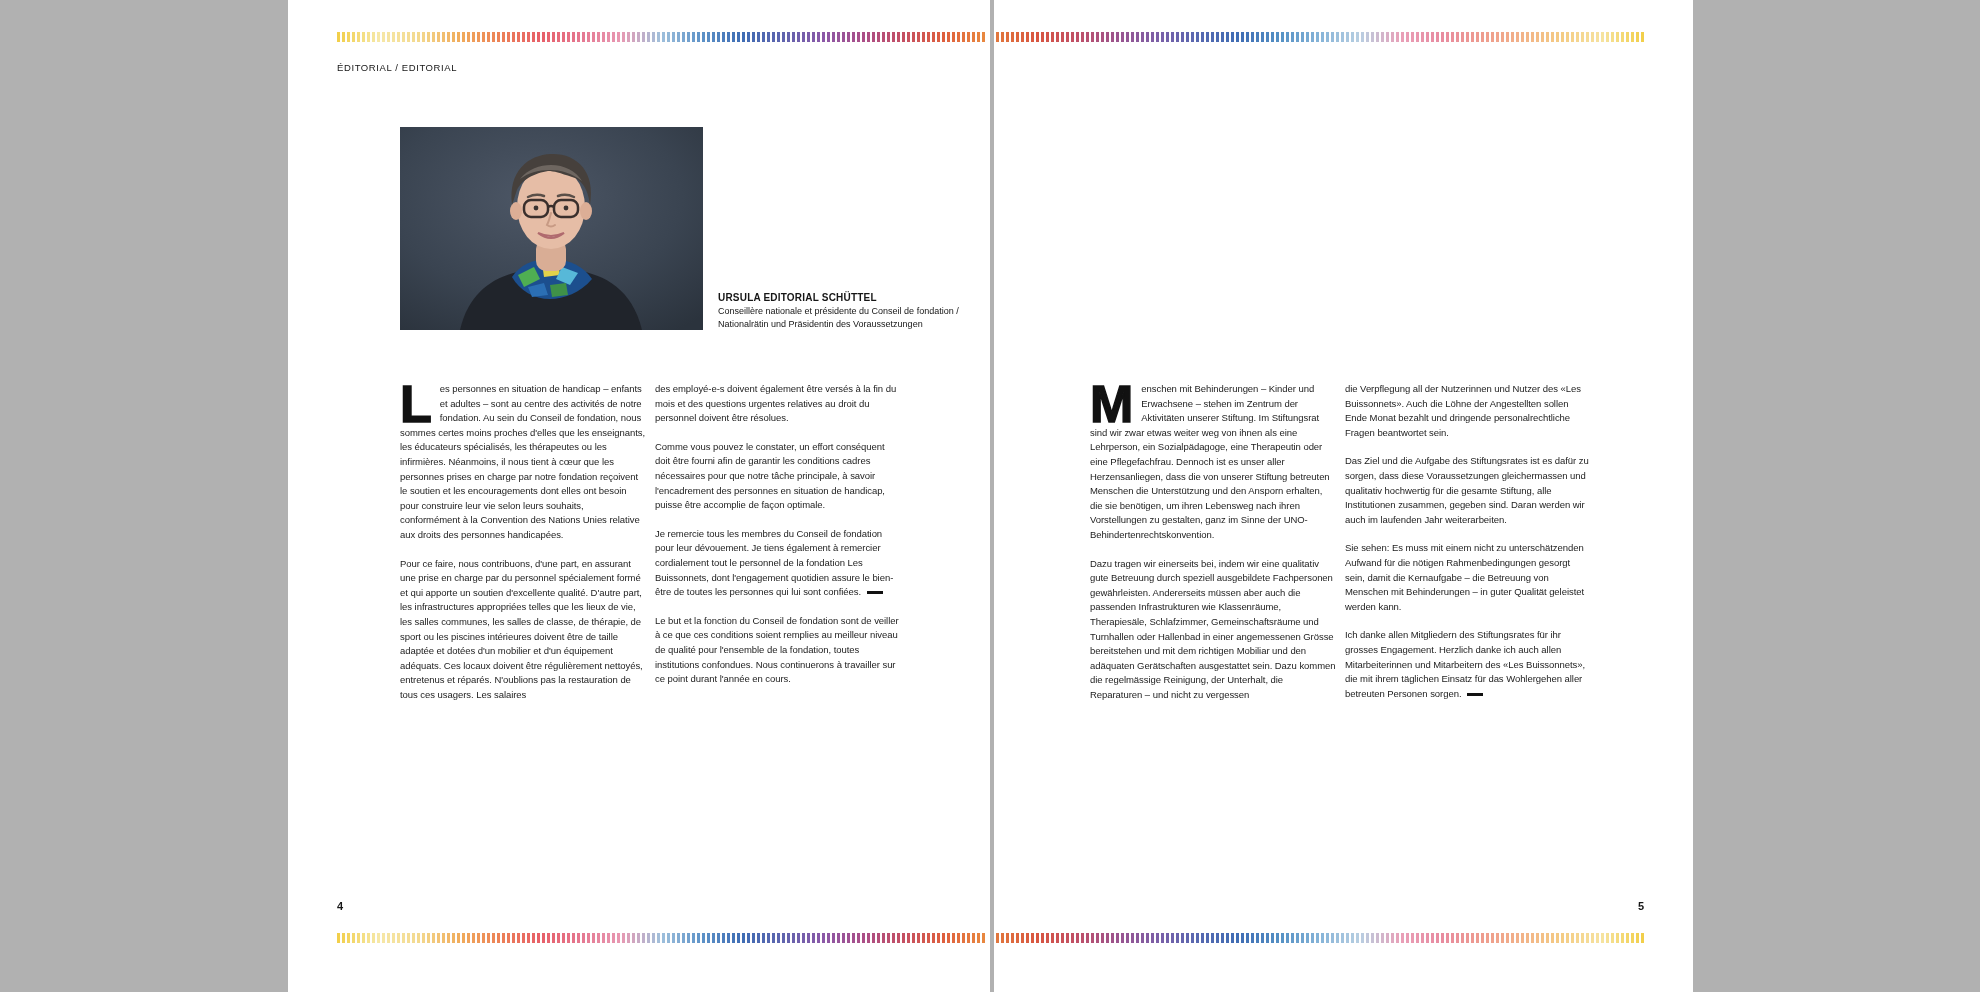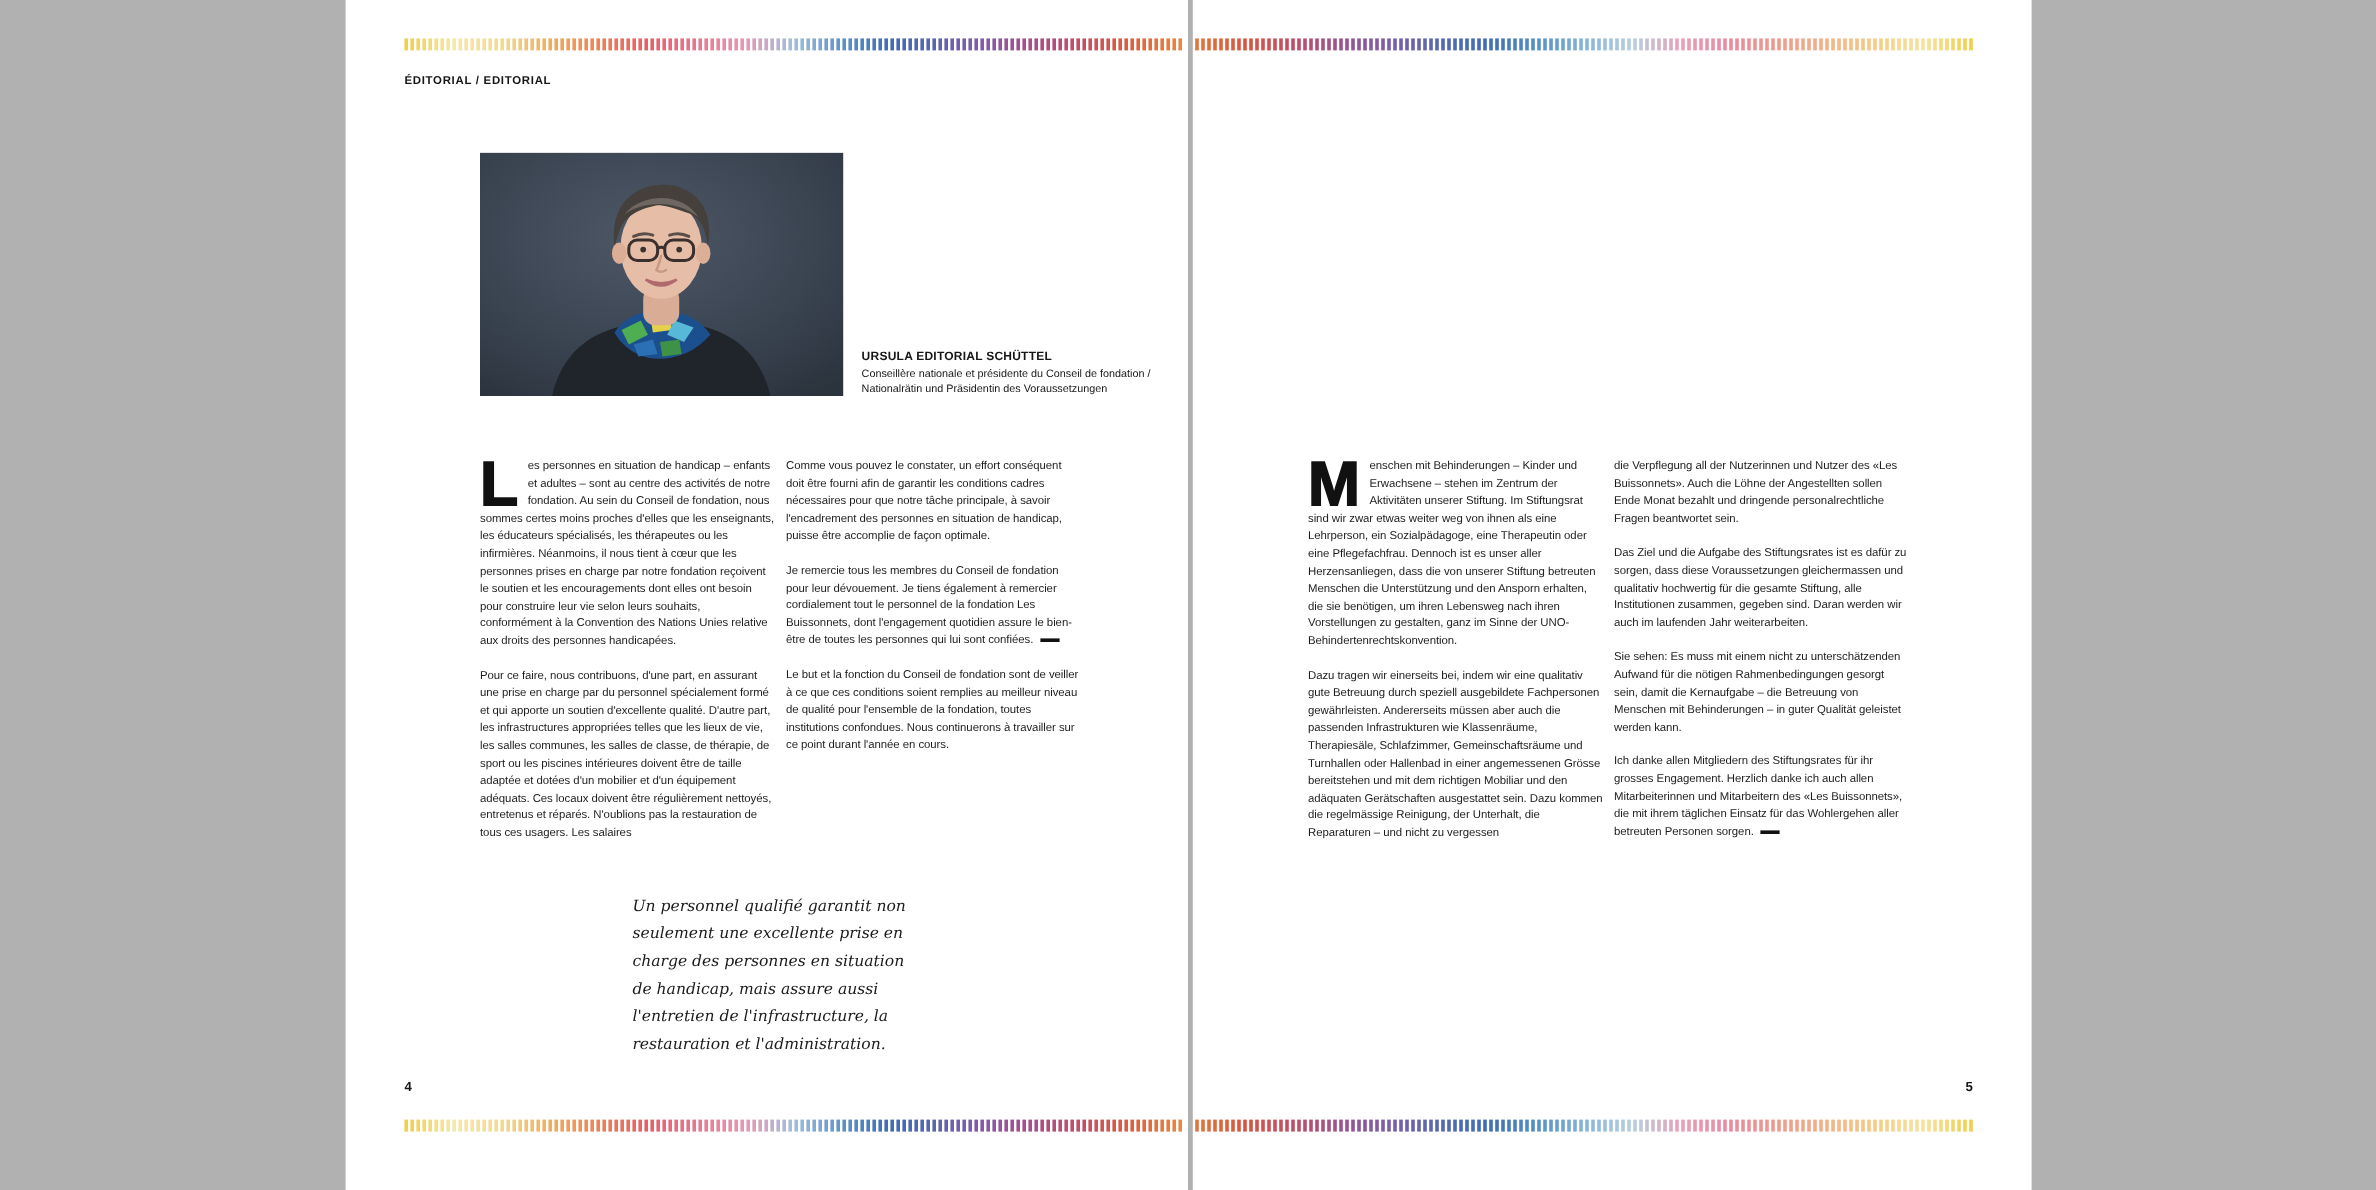--- a/index.html
+++ b/index.html
@@ -7,21 +7,21 @@
   body { background:#b1b1b1; font-family:"Liberation Sans", sans-serif; position:relative; }
 
   .page { position:absolute; top:0; height:992px; background:#ffffff; }
   .page-left  { left:288px; width:702px; }
   .page-right { left:994px; width:699px; }
 
   
   .stripe { position:absolute; height:10px; display:flex; justify-content:space-between; }
   .stripe span { width:3px; height:100%; flex:0 0 auto; }
 
-  .section-label { position:absolute; font-size:9.5px; letter-spacing:.6px; color:#161616; font-weight:700; }
+  .section-label { position:absolute; font-size:9.5px; letter-spacing:.6px; color:#161616; font-weight:400; }
 
   
   .portrait { position:absolute; overflow:hidden; }
   .portrait svg { display:block; }
 
   .caption { position:absolute; width:270px; color:#161616; }
   .caption-name { font-size:10px; font-weight:700; letter-spacing:.2px; margin-bottom:2px; }
   .caption-role { font-size:9px; line-height:12.5px; }
 
   
@@ -228,26 +228,26 @@
     <div class="caption-role">Conseillère nationale et présidente du Conseil de fondation /</div>
     <div class="caption-role">Nationalrätin und Präsidentin des Voraussetzungen</div>
   </div>
 
   <div class="col" style="left:112px; top:382px;">
     <p><span class="dropcap">L</span><span>es personnes en situation de handicap – enfants et adultes – sont au centre des activités de notre fondation. Au sein du Conseil de fondation, nous sommes certes moins proches d'elles que les enseignants, les éducateurs spécialisés, les thérapeutes ou les infirmières. Néanmoins, il nous tient à cœur que les personnes prises en charge par notre fondation reçoivent le soutien et les encouragements dont elles ont besoin pour construire leur vie selon leurs souhaits, conformément à la Convention des Nations Unies relative aux droits des personnes handicapées.</span></p>
     <p>Pour ce faire, nous contribuons, d'une part, en assurant une prise en charge par du personnel spécialement formé et qui apporte un soutien d'excellente qualité. D'autre part, les infrastructures appropriées telles que les lieux de vie, les salles communes, les salles de classe, de thérapie, de sport ou les piscines intérieures doivent être de taille adaptée et dotées d'un mobilier et d'un équipement adéquats. Ces locaux doivent être régulièrement nettoyés, entretenus et réparés. N'oublions pas la restauration de tous ces usagers. Les salaires</p>
   </div>
 
   <div class="col" style="left:367px; top:382px;">
+    <p>des employé-e-s doivent également être versés à la fin du mois et des questions urgentes relatives au droit du personnel doivent être résolues.</p>
     <p>Comme vous pouvez le constater, un effort conséquent doit être fourni afin de garantir les conditions cadres nécessaires pour que notre tâche principale, à savoir l'encadrement des personnes en situation de handicap, puisse être accomplie de façon optimale.</p>
     <p><span>Je remercie tous les membres du Conseil de fondation pour leur dévouement. Je tiens également à remercier cordialement tout le personnel de la fondation Les Buissonnets, dont l'engagement quotidien assure le bien-être de toutes les personnes qui lui sont confiées.</span><span class="endmark"></span></p>
     <p>Le but et la fonction du Conseil de fondation sont de veiller à ce que ces conditions soient remplies au meilleur niveau de qualité pour l'ensemble de la fondation, toutes institutions confondues. Nous continuerons à travailler sur ce point durant l'année en cours.</p>
   </div>
 
-  <div class="pullquote" style="left:239px; top:744px; width:228px;">Un personnel qualifié garantit non seulement une excellente prise en charge des personnes en situation de handicap, mais assure aussi l'entretien de l'infrastructure, la restauration et l'administration.</div>
 
   <div class="page-number" style="left:49px; top:900px;">4</div>
 
   <div class="stripe" style="left:49px; top:933px; width:648px;">
       <span style="background-color: rgb(242, 207, 74);"></span>
       <span style="background-color: rgb(242, 210, 86);"></span>
       <span style="background-color: rgb(243, 213, 97);"></span>
       <span style="background-color: rgb(243, 216, 109);"></span>
       <span style="background-color: rgb(244, 219, 121);"></span>
       <span style="background-color: rgb(244, 223, 132);"></span>

